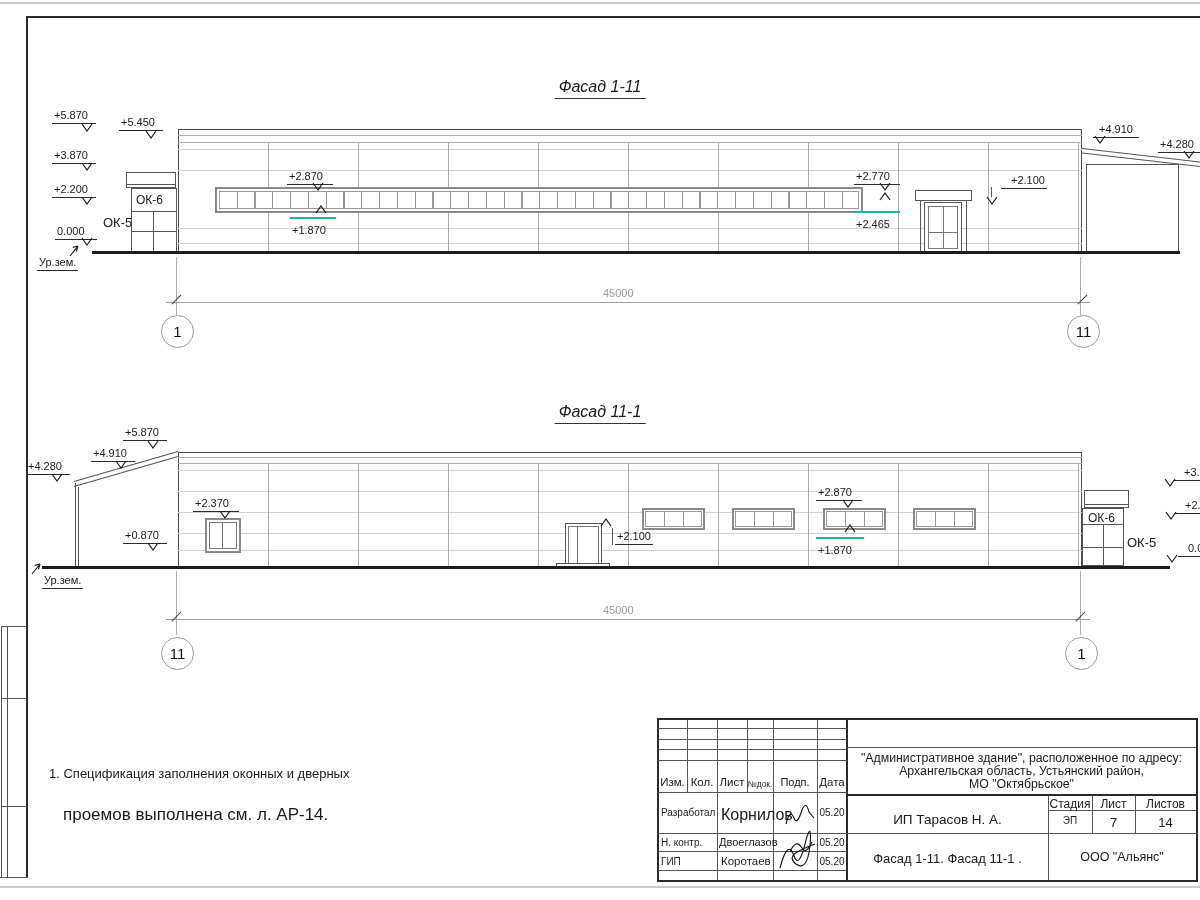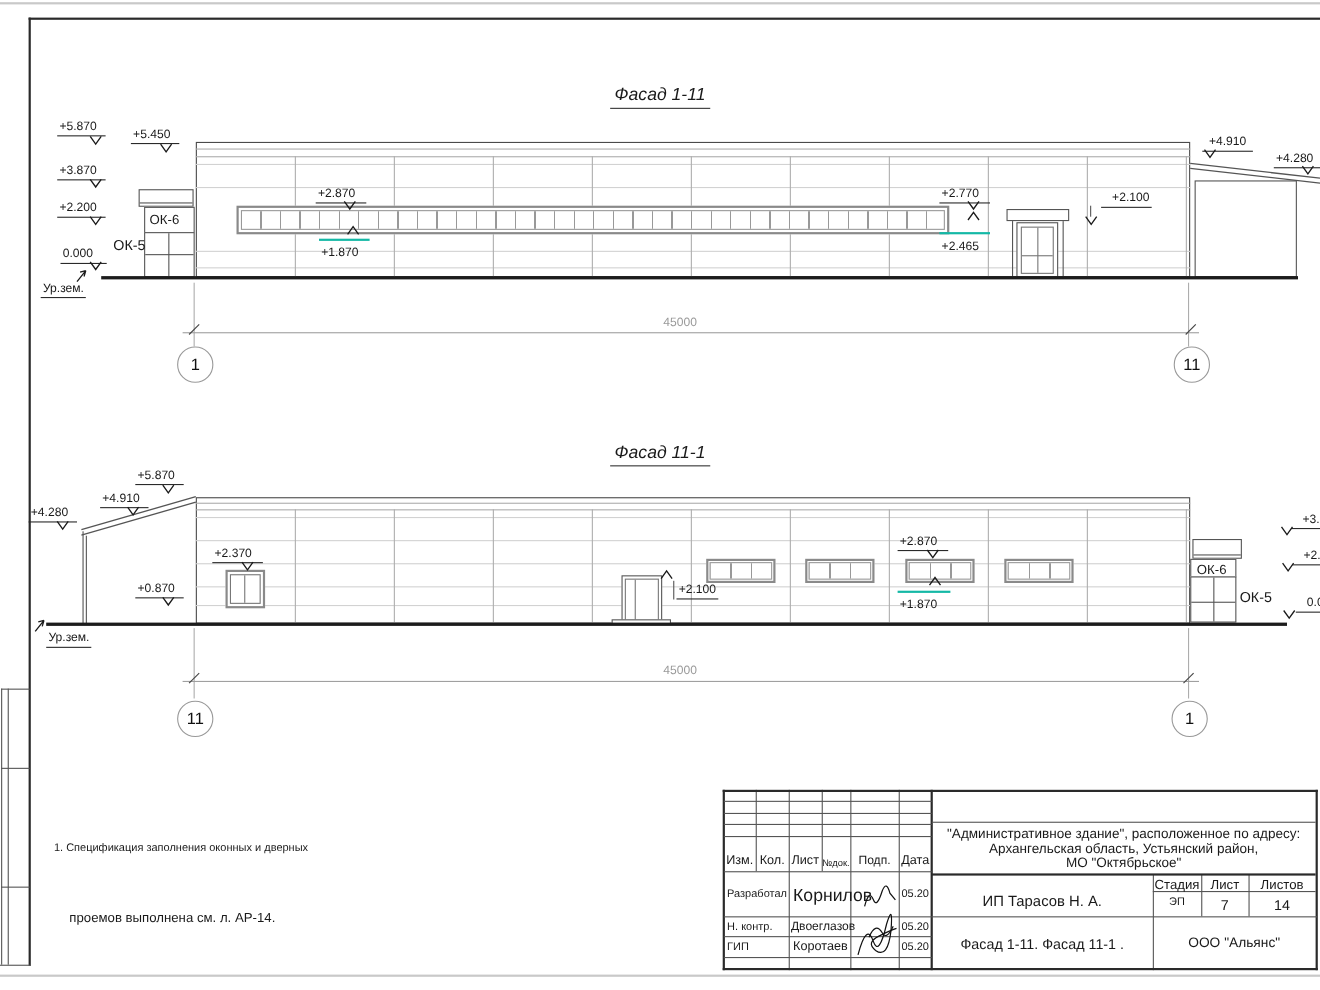--- a/index.html
+++ b/index.html
@@ -194,22 +194,22 @@
 
   <i class="v" style="left:176px;top:571px;height:64px"></i>
   <i class="v" style="left:1080px;top:571px;height:64px"></i>
   <i class="h" style="left:166px;top:619px;width:924px;background:#a0a0a0"></i>
   <i class="tick" style="left:170px;top:616px"></i>
   <i class="tick" style="left:1074px;top:616px"></i>
   <div class="dimtxt" style="left:603px;top:605px">45000</div>
   <div class="circ" style="left:161px;top:637px">11</div>
   <div class="circ" style="left:1065px;top:637px">1</div>
 
-  <div class="txt" style="left:49px;top:767px;font-size:10px">1. Спецификация заполнения оконных и дверных</div>
-  <div class="txt" style="left:63px;top:828px;font-size:12px">проемов выполнена см. л. АР-14.</div>
+  <div class="txt" style="left:49px;top:767px;font-size:13px">1. Спецификация заполнения оконных и дверных</div>
+  <div class="txt" style="left:63px;top:806px;font-size:17px">проемов выполнена см. л. АР-14.</div>
 
   <i class="v fr" style="left:657px;top:718px;height:164px;width:2px"></i>
   <i class="v dk" style="left:687px;top:718px;height:74px"></i>
   <i class="v dk" style="left:717px;top:718px;height:164px"></i>
   <i class="v dk" style="left:747px;top:718px;height:74px"></i>
   <i class="v dk" style="left:773px;top:718px;height:164px"></i>
   <i class="v dk" style="left:817px;top:718px;height:164px"></i>
   <i class="v fr" style="left:846px;top:718px;height:164px;width:2px"></i>
   <i class="v dk" style="left:1048px;top:795px;height:87px"></i>
   <i class="v dk" style="left:1092px;top:795px;height:38px"></i>

